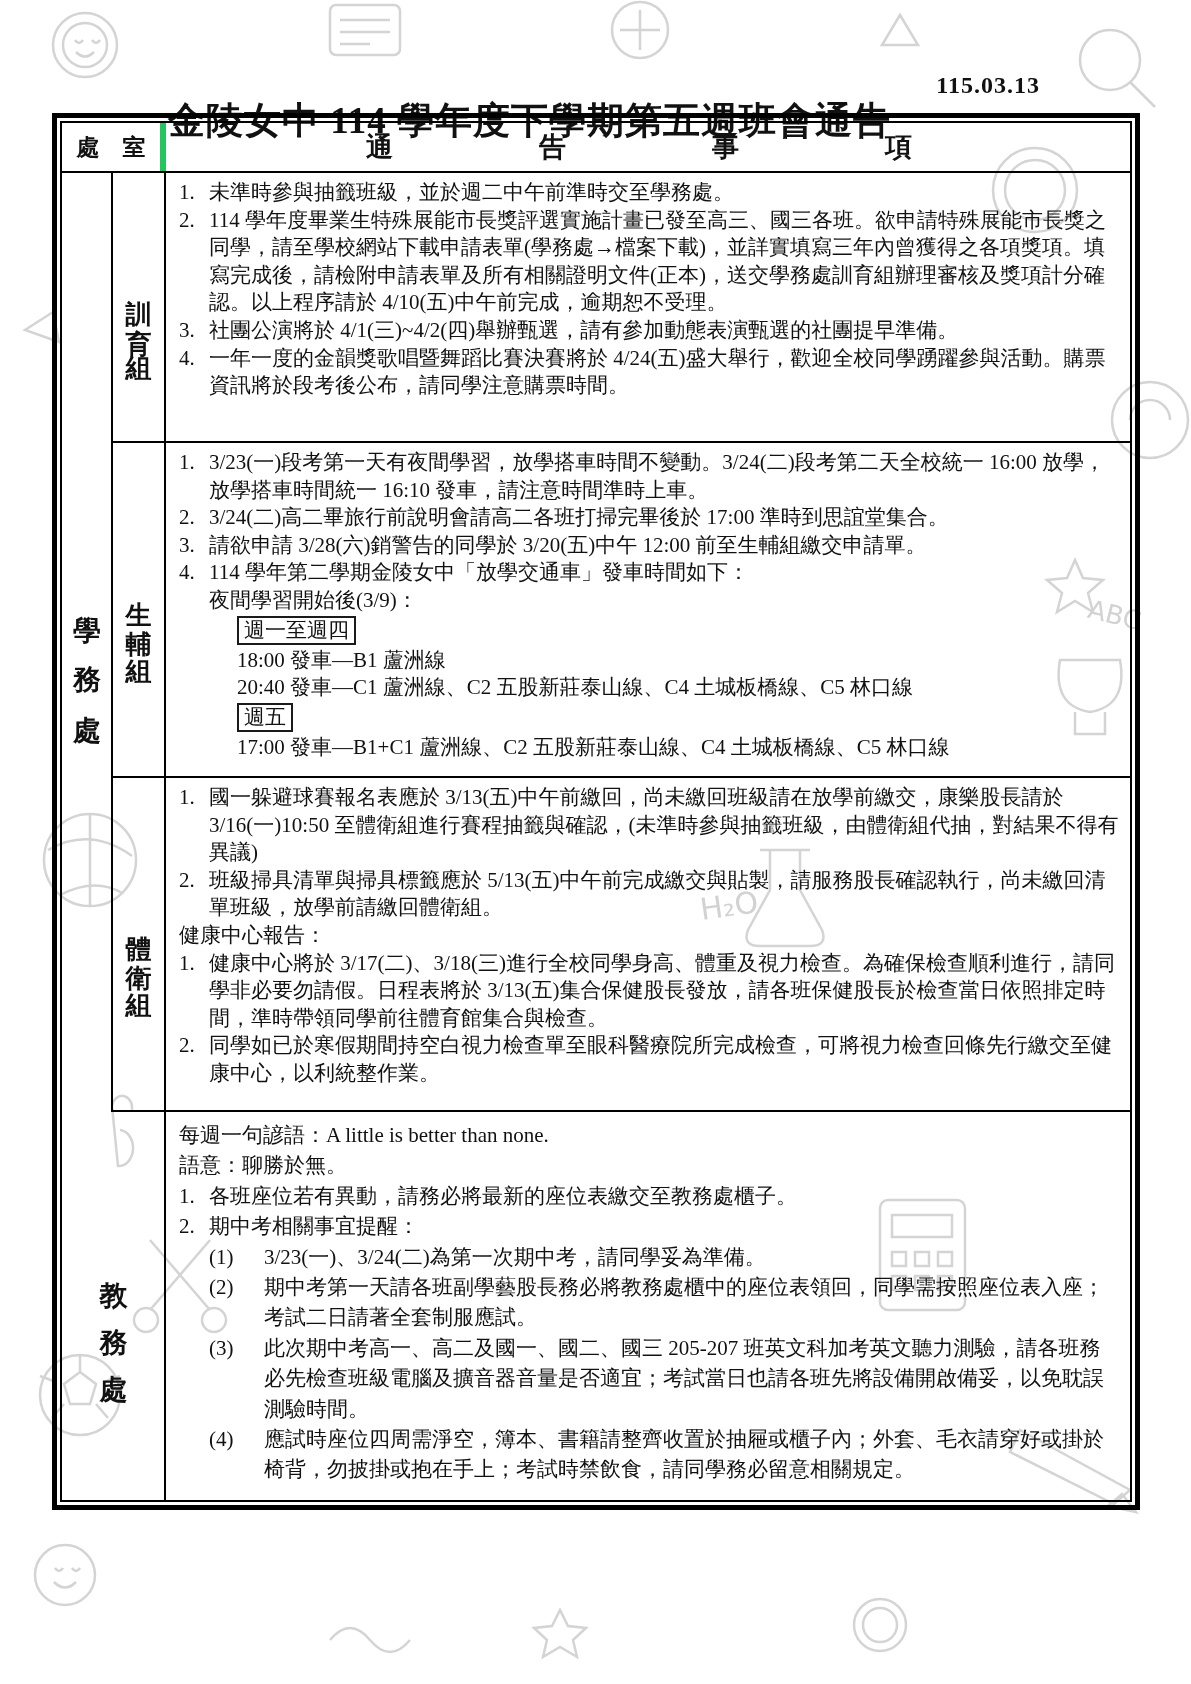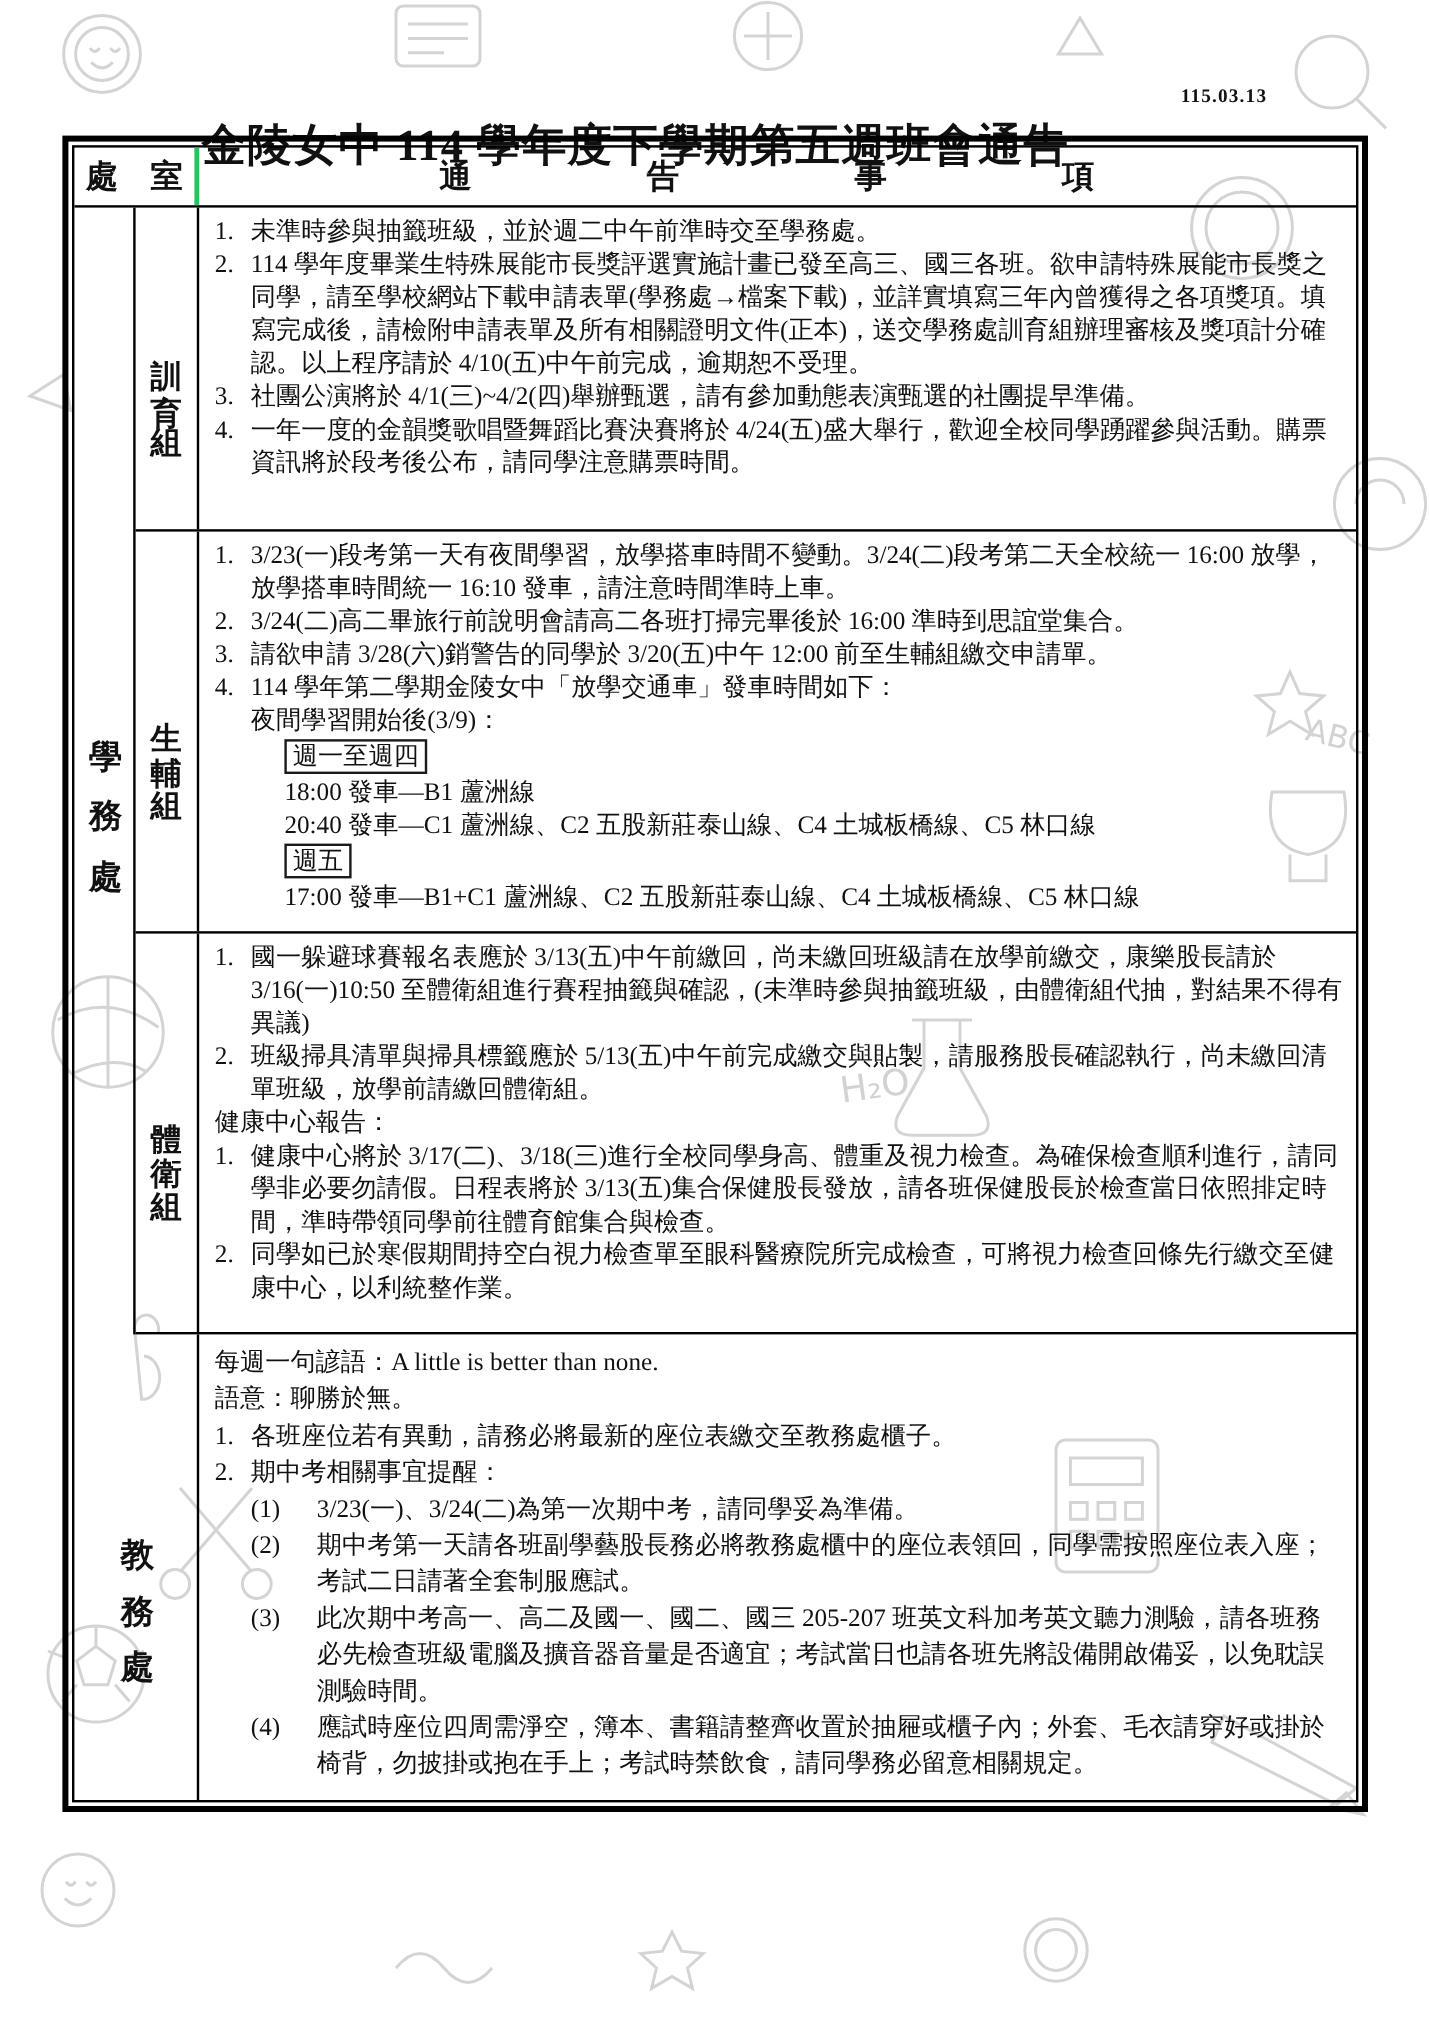--- a/index.html
+++ b/index.html
@@ -5,28 +5,28 @@
   html,body{margin:0;padding:0;background:#ffffff;}
   body{width:1191px;height:1684px;font-family:"Liberation Serif","DejaVu Serif",serif;color:#111;}
   .page{position:relative;width:1191px;height:1684px;background:#fff;overflow:hidden;}
   .doodles{position:absolute;inset:0;z-index:0;}
   .doodle-text{position:absolute;color:#d2d2d2;font-family:"DejaVu Sans",sans-serif;z-index:0;}
   .content{position:relative;z-index:1;}
 
   
   .doc-header{position:absolute;top:56px;left:52px;width:1088px;height:54px;}
   .doc-title{position:absolute;left:116px;top:0;font-size:37px;font-weight:700;letter-spacing:1px;white-space:nowrap;margin-top:40px;}
-  .doc-date{position:absolute;right:84px;top:16px;font-size:16px;font-weight:600;letter-spacing:1px;}
+  .doc-date{position:absolute;right:100px;top:16px;font-size:24px;font-weight:600;letter-spacing:1px;}
 
   
   .tbl{position:absolute;top:113px;left:52px;width:1088px;height:1397px;border:5px solid #000;box-sizing:border-box;padding:3px;background:transparent;}
   .tbl-inner{border:2px solid #000;height:100%;box-sizing:border-box;display:flex;flex-direction:column;}
 
   .row-header{height:50px;border-bottom:2px solid #000;display:flex;box-sizing:border-box;flex:0 0 auto;}
-  .hc1{width:104px;border-right:4px solid #22c55e;box-sizing:border-box;display:flex;align-items:center;justify-content:center;font-size:27px;font-weight:700;}
+  .hc1{width:104px;border-right:6px solid #22c55e;box-sizing:border-box;display:flex;align-items:center;justify-content:center;font-size:23px;font-weight:700;}
   .hc2{flex:1;display:flex;align-items:center;justify-content:space-between;padding:0 218px 0 200px;font-size:27px;font-weight:700;}
 
   .row-group{display:flex;flex:0 0 auto;}
   .office-cell{width:51px;border-right:2px solid #000;box-sizing:border-box;display:flex;align-items:center;justify-content:center;}
   .group-rows{flex:1;display:flex;flex-direction:column;}
   .subrow{display:flex;border-bottom:2px solid #000;box-sizing:border-box;}
   .subrow.h1{height:270px;}
   .subrow.h2{height:335px;}
   .subrow.h3{height:334px;}
   .unit-cell{width:53px;border-right:2px solid #000;box-sizing:border-box;display:flex;align-items:center;justify-content:center;}
@@ -151,21 +151,21 @@
                 <div class="v-label v-unit">生輔組</div>
               </div>
               <div class="content-cell">
 
               <div class="line">
                     <span class="num">1.</span>
                     <span class="txt">3/23(一)段考第一天有夜間學習，放學搭車時間不變動。3/24(二)段考第二天全校統一 16:00 放學，放學搭車時間統一 16:10 發車，請注意時間準時上車。</span>
                   </div>
                   <div class="line">
                     <span class="num">2.</span>
-                    <span class="txt">3/24(二)高二畢旅行前說明會請高二各班打掃完畢後於 16:00 準時到思誼堂集合。</span>
+                    <span class="txt">3/24(二)高二畢旅行前說明會請高二各班打掃完畢後於 17:00 準時到思誼堂集合。</span>
                   </div>
                   <div class="line">
                     <span class="num">3.</span>
                     <span class="txt">請欲申請 3/28(六)銷警告的同學於 3/20(五)中午 12:00 前至生輔組繳交申請單。</span>
                   </div>
                   <div class="line">
                     <span class="num">4.</span>
                     <span class="txt">114 學年第二學期金陵女中「放學交通車」發車時間如下：</span>
                   </div>
                   <div class="line l1">

